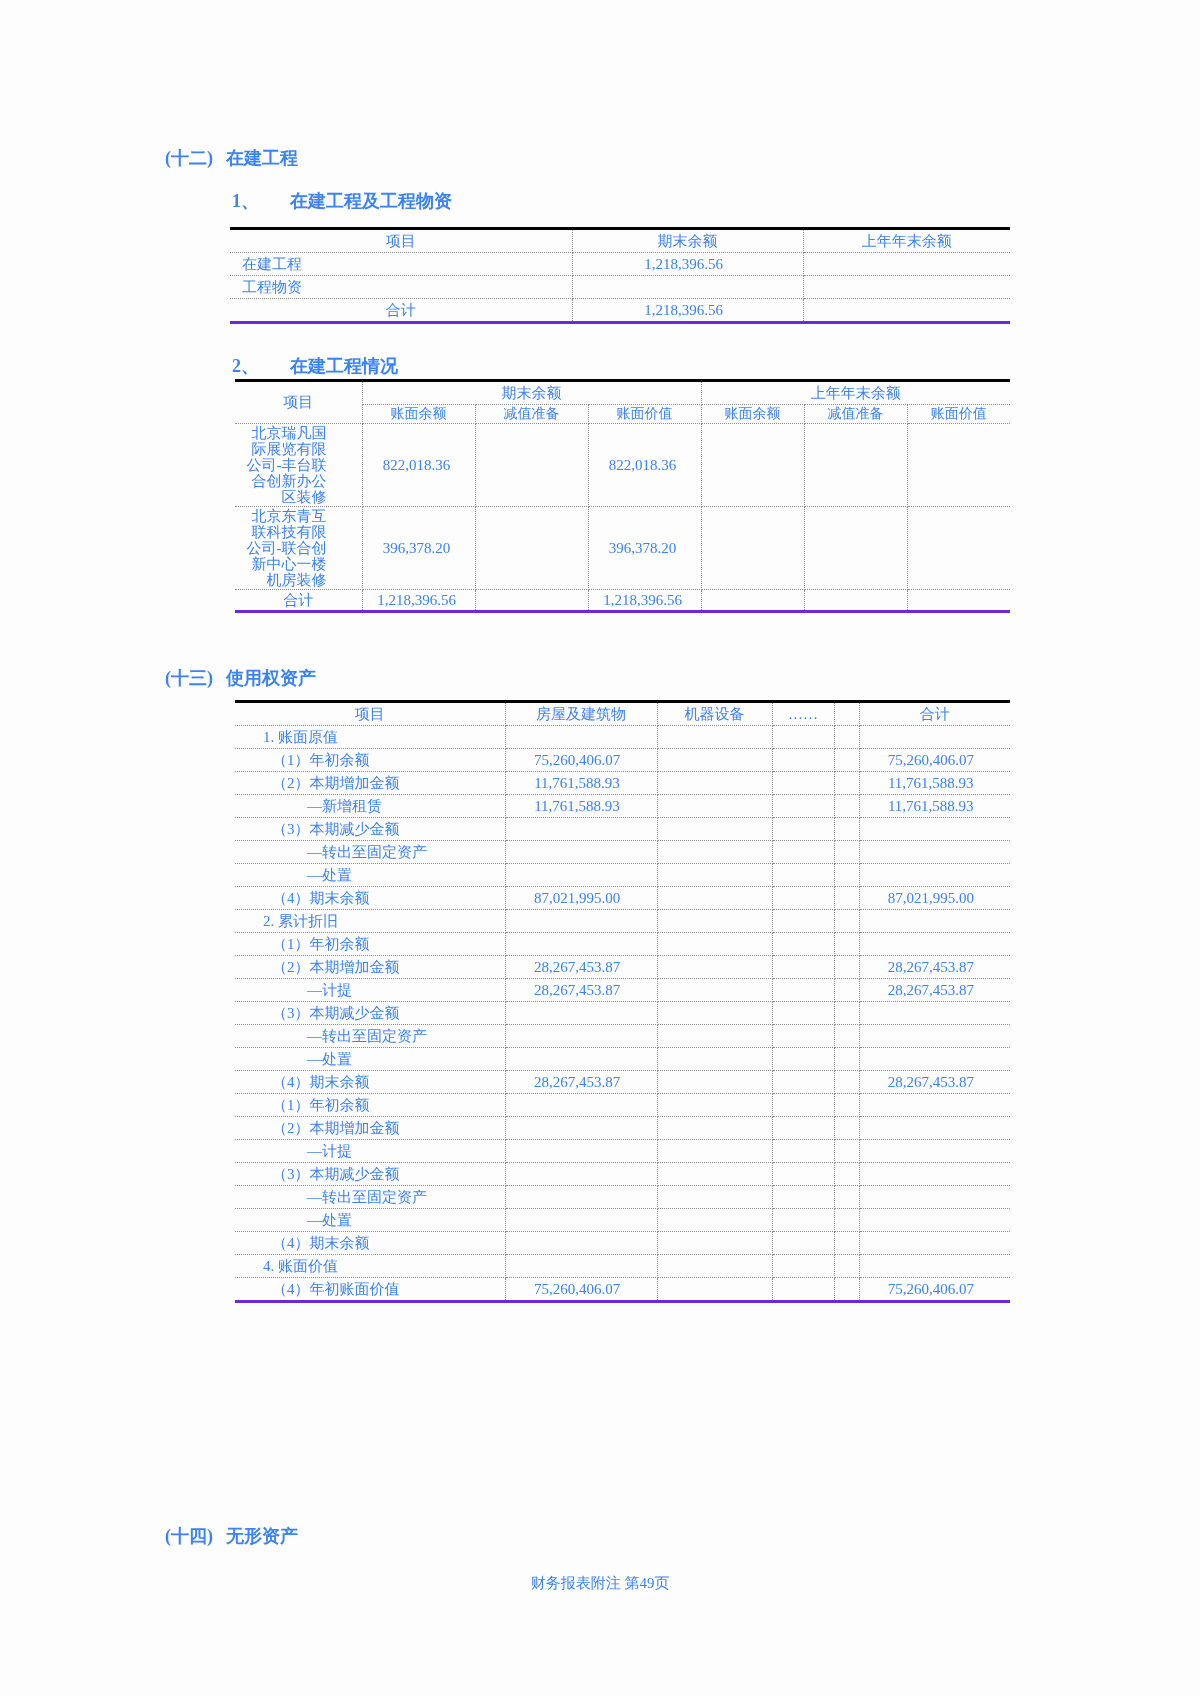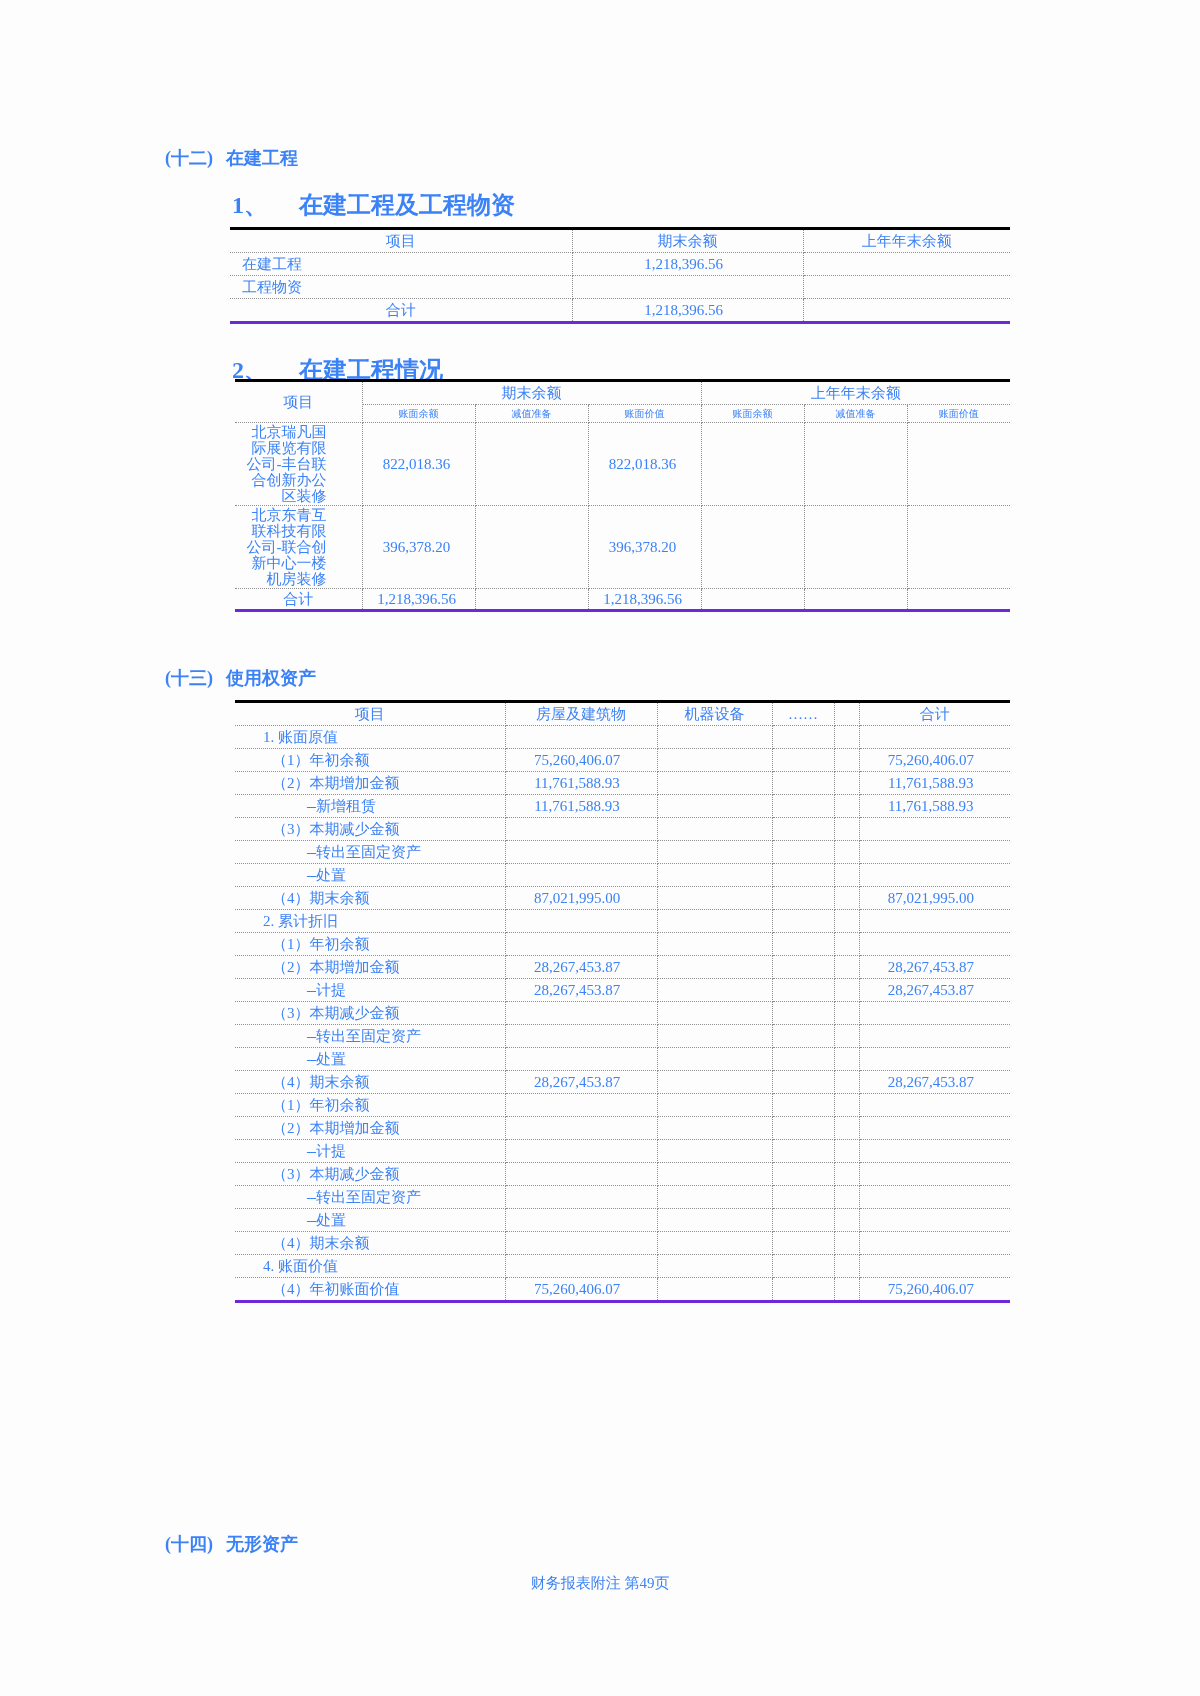--- a/index.html
+++ b/index.html
@@ -8,21 +8,21 @@
     width:1200px;
     height:1696px;
     margin:0 auto;
     background:#fdfdfd;
     color:#3b82f6;
     font-family:"Liberation Serif","DejaVu Serif",serif;
     overflow:hidden;
   }
   .heading{position:absolute;font-weight:bold;font-size:18px;white-space:nowrap;}
   .heading .num{display:inline-block;margin-right:13px;}
-  .subheading{position:absolute;font-weight:bold;font-size:24px;white-space:nowrap;}
+  .subheading{position:absolute;font-weight:bold;font-size:18px;white-space:nowrap;}
   .subheading .num{display:inline-block;margin-right:31px;}
 
   table{
     position:absolute;
     border-collapse:collapse;
     table-layout:fixed;
     border-top:3px solid #000;
     border-bottom:3px solid #6d28d9;
     font-size:15px;
   }
@@ -42,35 +42,35 @@
   td.a-right{text-align:center;padding-right:10px;}
 
   
   .t1{left:230px;top:227px;width:780px;}
   .t1 th,.t1 td{height:22px;}
   .t1 td.a-left{padding-left:12px;}
 
   
   .t2{left:235px;top:379px;width:775px;}
   .t2 thead tr.h1 th{height:22px;}
-  .t2 thead tr.h2 th{height:17px;font-size:10px;text-align:center;}
+  .t2 thead tr.h2 th{height:17px;font-size:14px;text-align:center;}
   .t2 td.label{
     vertical-align:top;text-align:right;
     padding:1px 35px 1px 8px;
     line-height:16px;word-break:break-all;
   }
   .t2 td.a-right{padding-right:6px;}
   .t2 tr.total-row td{height:20px;}
 
   
   .t3{left:235px;top:700px;width:775px;}
   .t3 th,.t3 td{height:22px;white-space:nowrap;}
   .t3 td.ind-0{padding-left:28px;text-align:left;}
   .t3 td.ind-1{padding-left:37px;text-align:left;}
-  .t3 td.ind-2{padding-left:72px;text-align:left;font-family:Liberation Mono, monospace;}
+  .t3 td.ind-2{padding-left:72px;text-align:left;}
 
   .footer{
     position:absolute;
     left:0;top:1574px;width:1200px;
     text-align:center;font-size:15px;
   }
 </style>
 </head>
 <body>
 
@@ -396,19 +396,19 @@
           <td class="ind-1">（4）年初账面价值</td>
           <td class="a-right">75,260,406.07</td>
           <td></td>
           <td></td>
           <td></td>
           <td class="a-right">75,260,406.07</td>
         </tr>
       </tbody>
     </table>
 
-  <div class="heading" style="left:165px;top:1524px;margin-top:8px;">
+  <div class="heading" style="left:165px;top:1524px;">
     <span class="num">(十四)</span><span>无形资产</span>
   </div>
 
   <div class="footer">财务报表附注 第49页</div>
 
 </div>
 
 </body></html>

